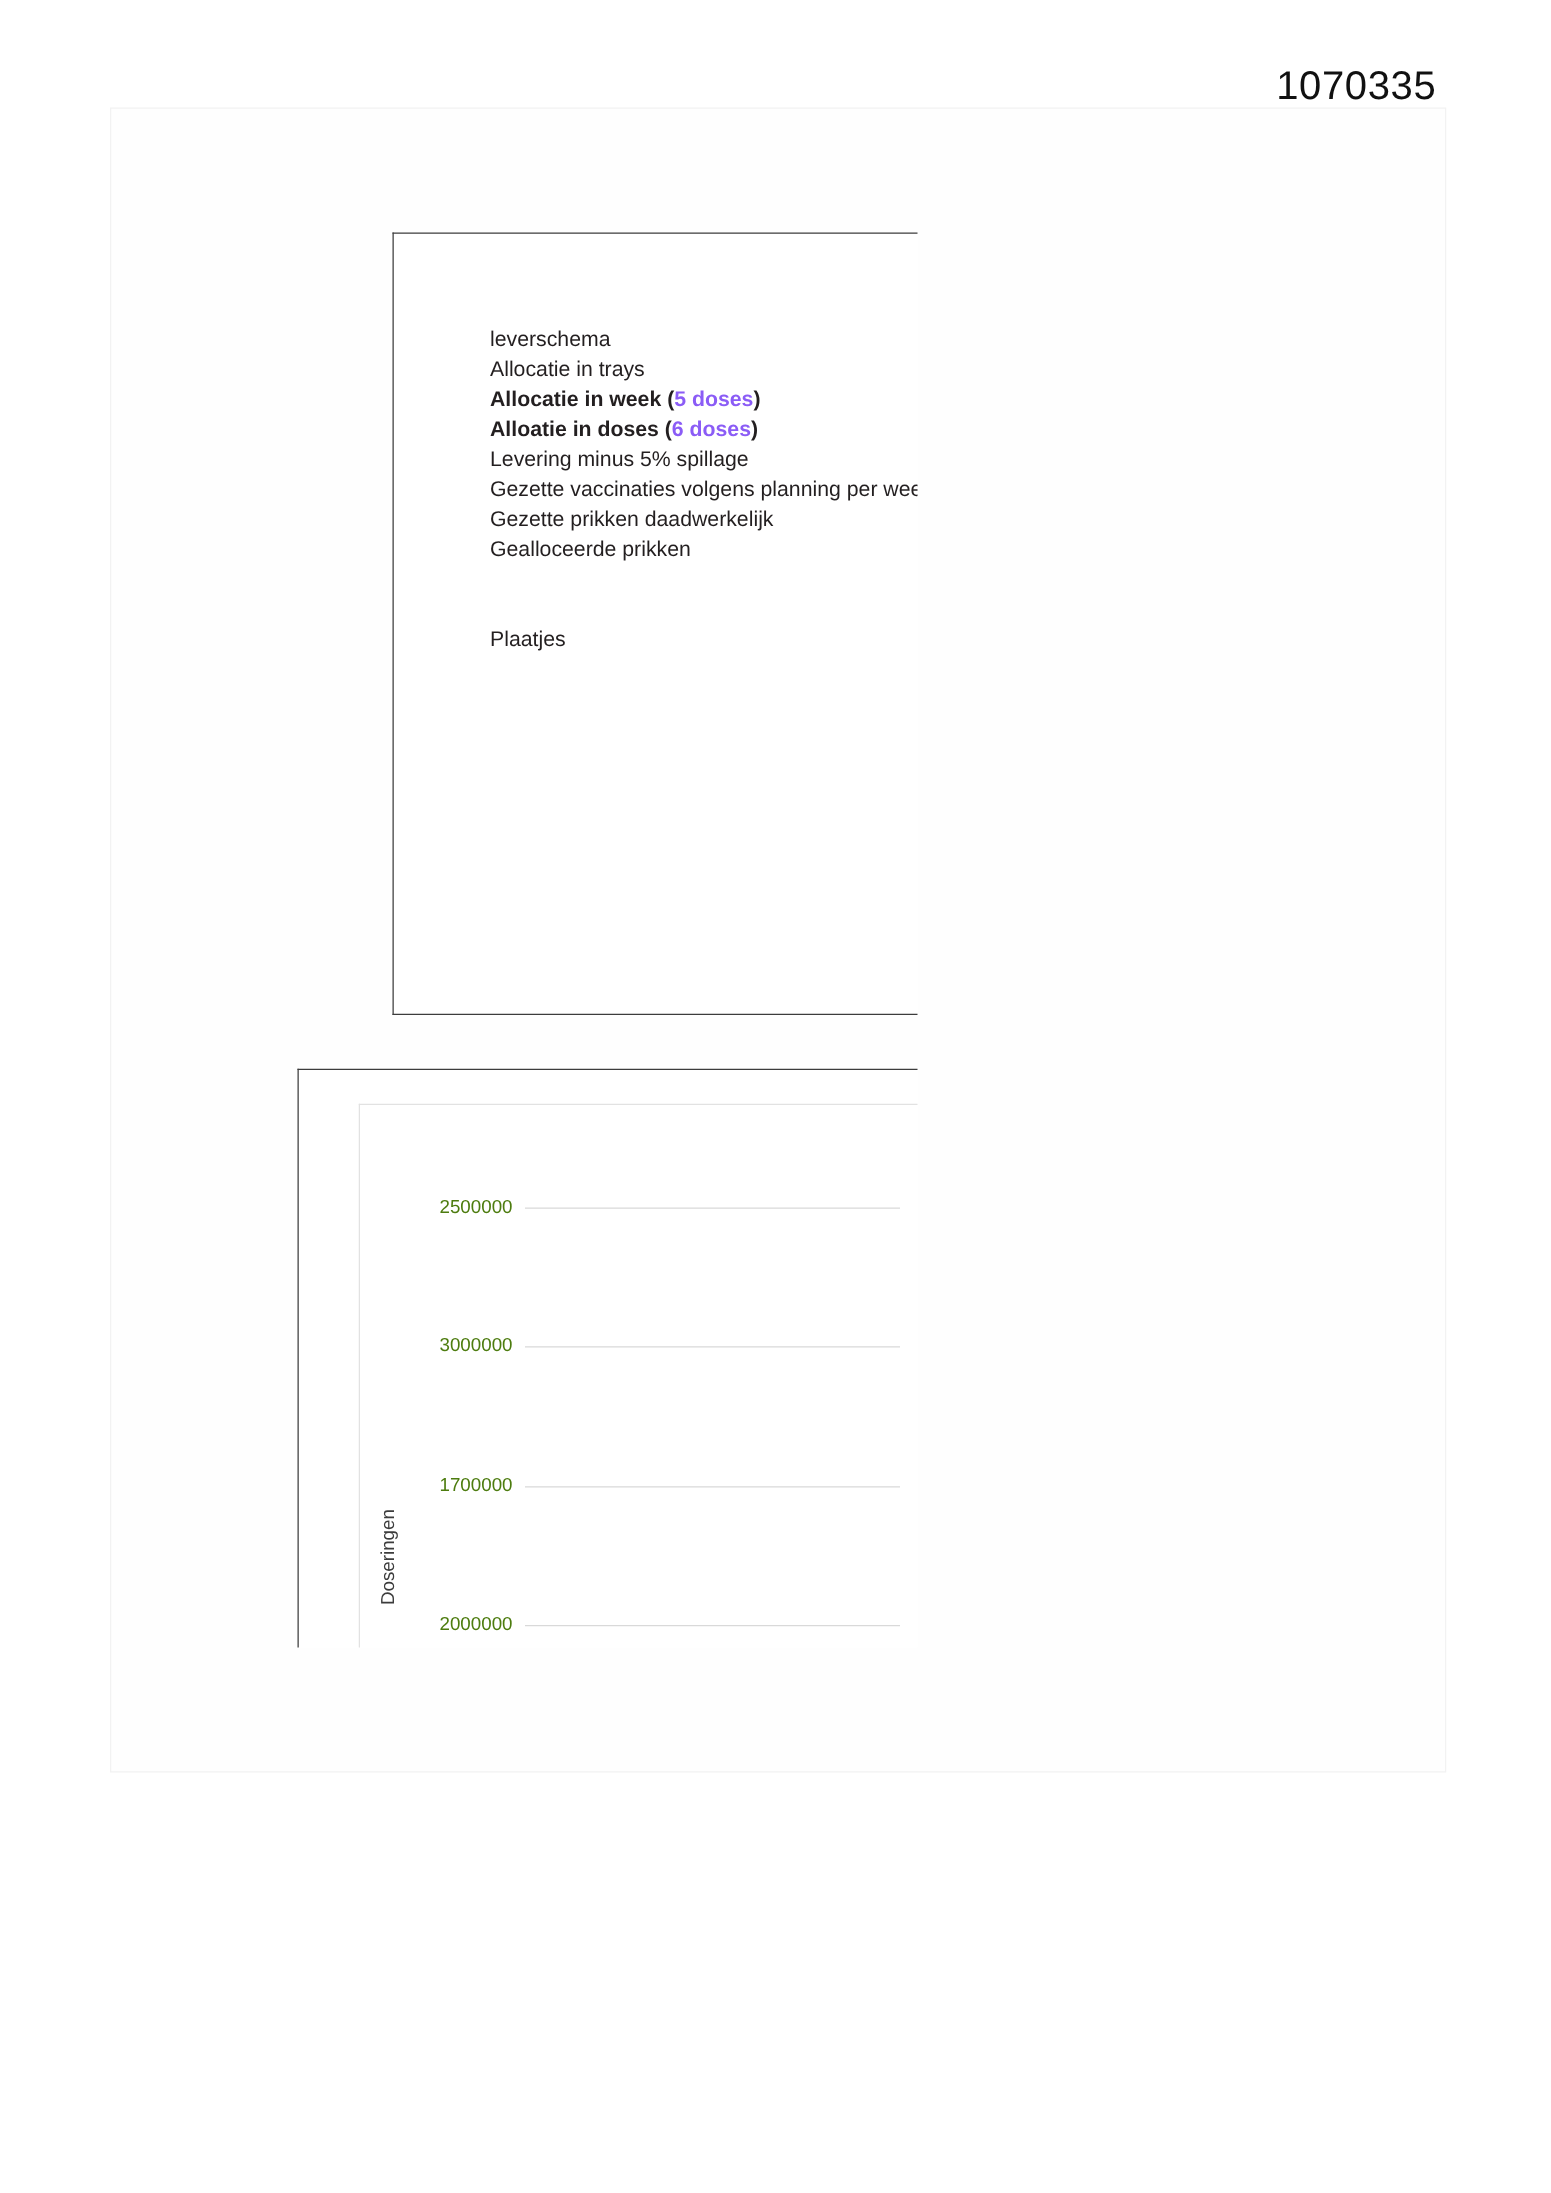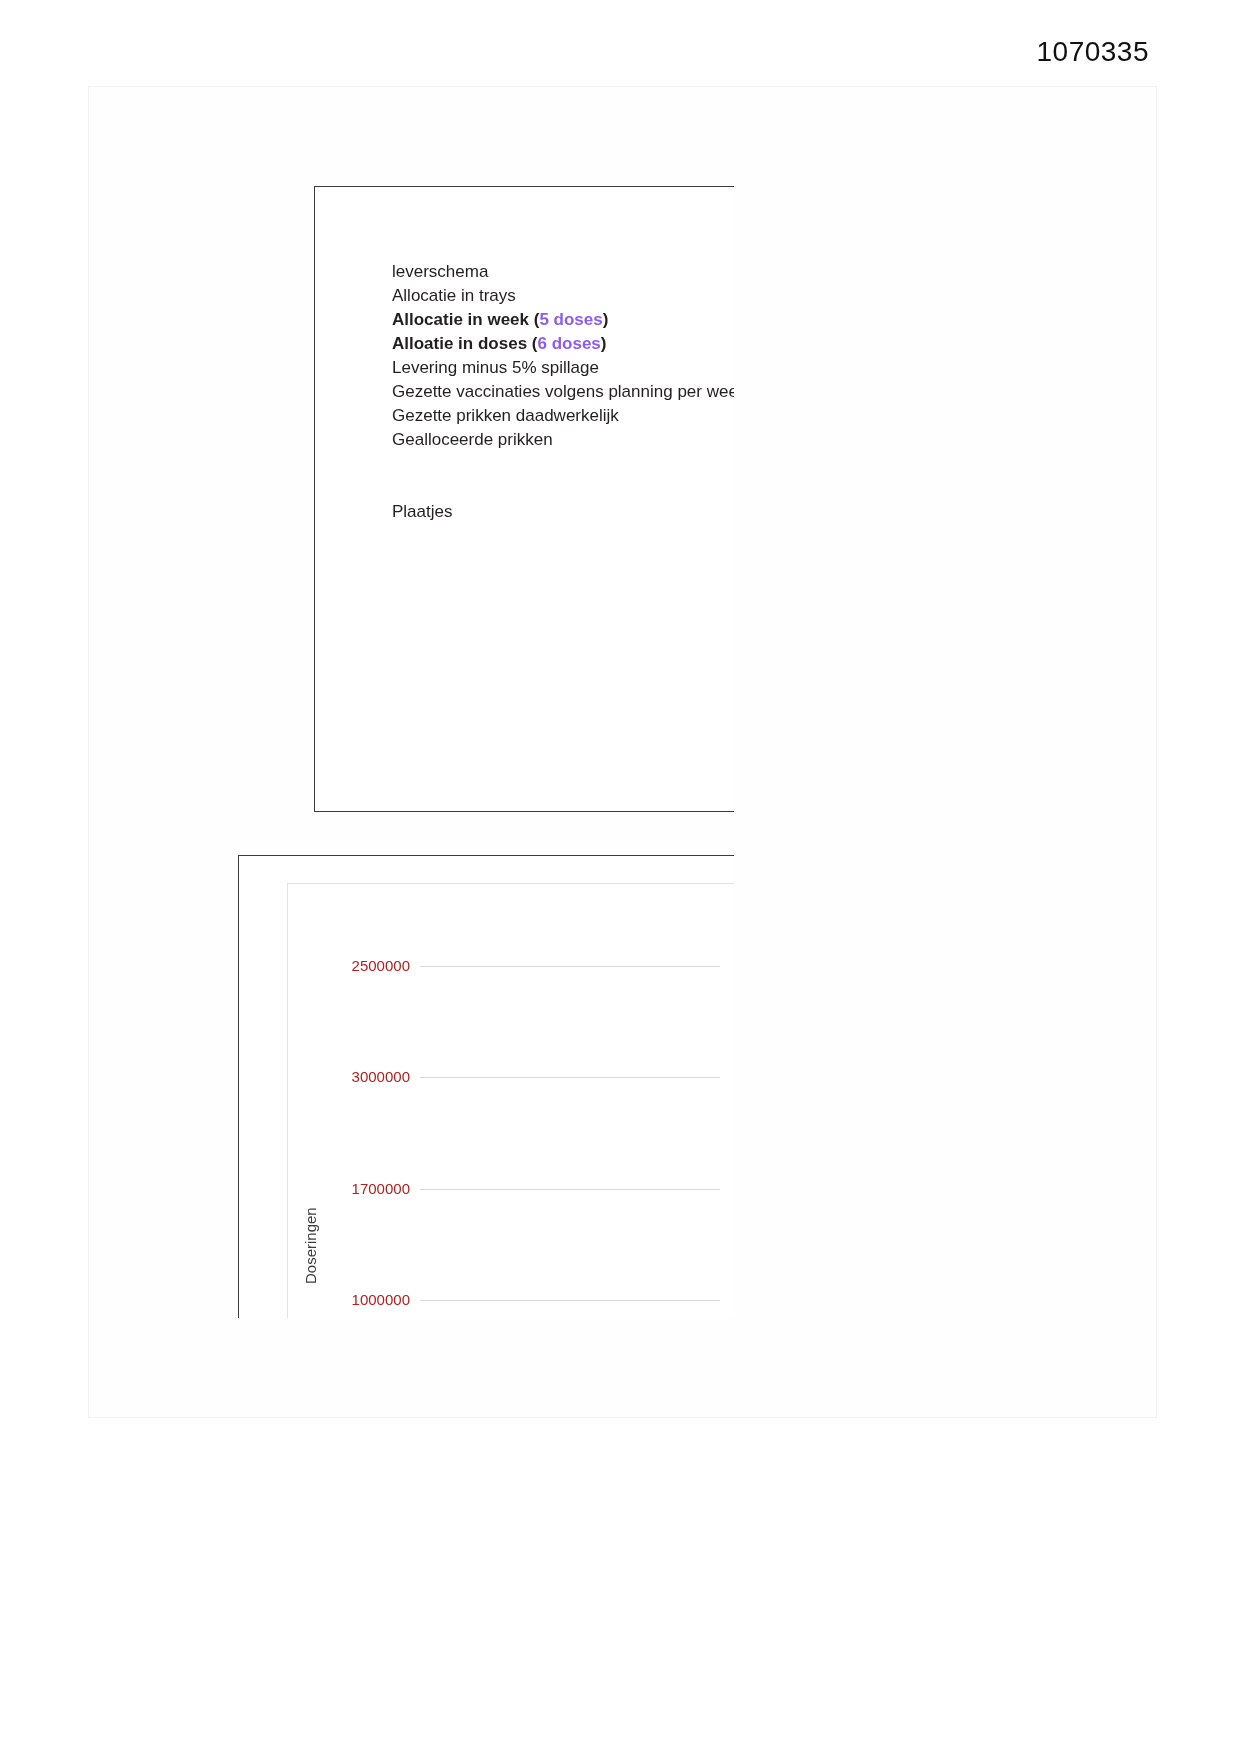--- a/index.html
+++ b/index.html
@@ -12,23 +12,23 @@
     height: 1754px;
     position: relative;
     font-family: "Liberation Sans", sans-serif;
     color: #231f20;
     overflow: hidden;
   }
 
   
   .doc-id {
     position: absolute;
-    top: 36px;
+    top: 50px;
     right: 92px;
-    font-size: 28px;
+    font-size: 32px;
     letter-spacing: 0.5px;
     color: #111111;
     font-family: "Liberation Sans", sans-serif;
   }
 
   
   .page-canvas {
     position: absolute;
     left: 88px;
     top: 86px;
@@ -101,21 +101,21 @@
     width: 300px;
     height: 1px;
     background: #d9d9d9;
   }
   .tick-label {
     position: absolute;
     right: auto;
     width: 110px;
     text-align: right;
     font-size: 15px;
-    color: #b91c1c;
+    color: #4d7c0f;
     font-family: "Liberation Sans", sans-serif;
   }
   .axis-title {
     position: absolute;
     font-size: 15px;
     color: #3c3c3c;
     transform: rotate(-90deg);
     transform-origin: left top;
     white-space: nowrap;
     font-family: "Liberation Sans", sans-serif;
@@ -154,17 +154,17 @@
   <div class="plot-frame">
 
     <div class="gridline" style="top:82px;"></div>
     <div class="gridline" style="top:193px;"></div>
     <div class="gridline" style="top:305px;"></div>
     <div class="gridline" style="top:416px;"></div>
 
     <div class="tick-label" style="left:12px; top:73px;">2500000</div>
     <div class="tick-label" style="left:12px; top:184px;">3000000</div>
     <div class="tick-label" style="left:12px; top:296px;">1700000</div>
-    <div class="tick-label" style="left:12px; top:407px;">1000000</div>
+    <div class="tick-label" style="left:12px; top:407px;">2000000</div>
 
     <div class="axis-title" style="left:14px; top:400px;">Doseringen</div>
   </div>
 </div>
 
 </body></html>

